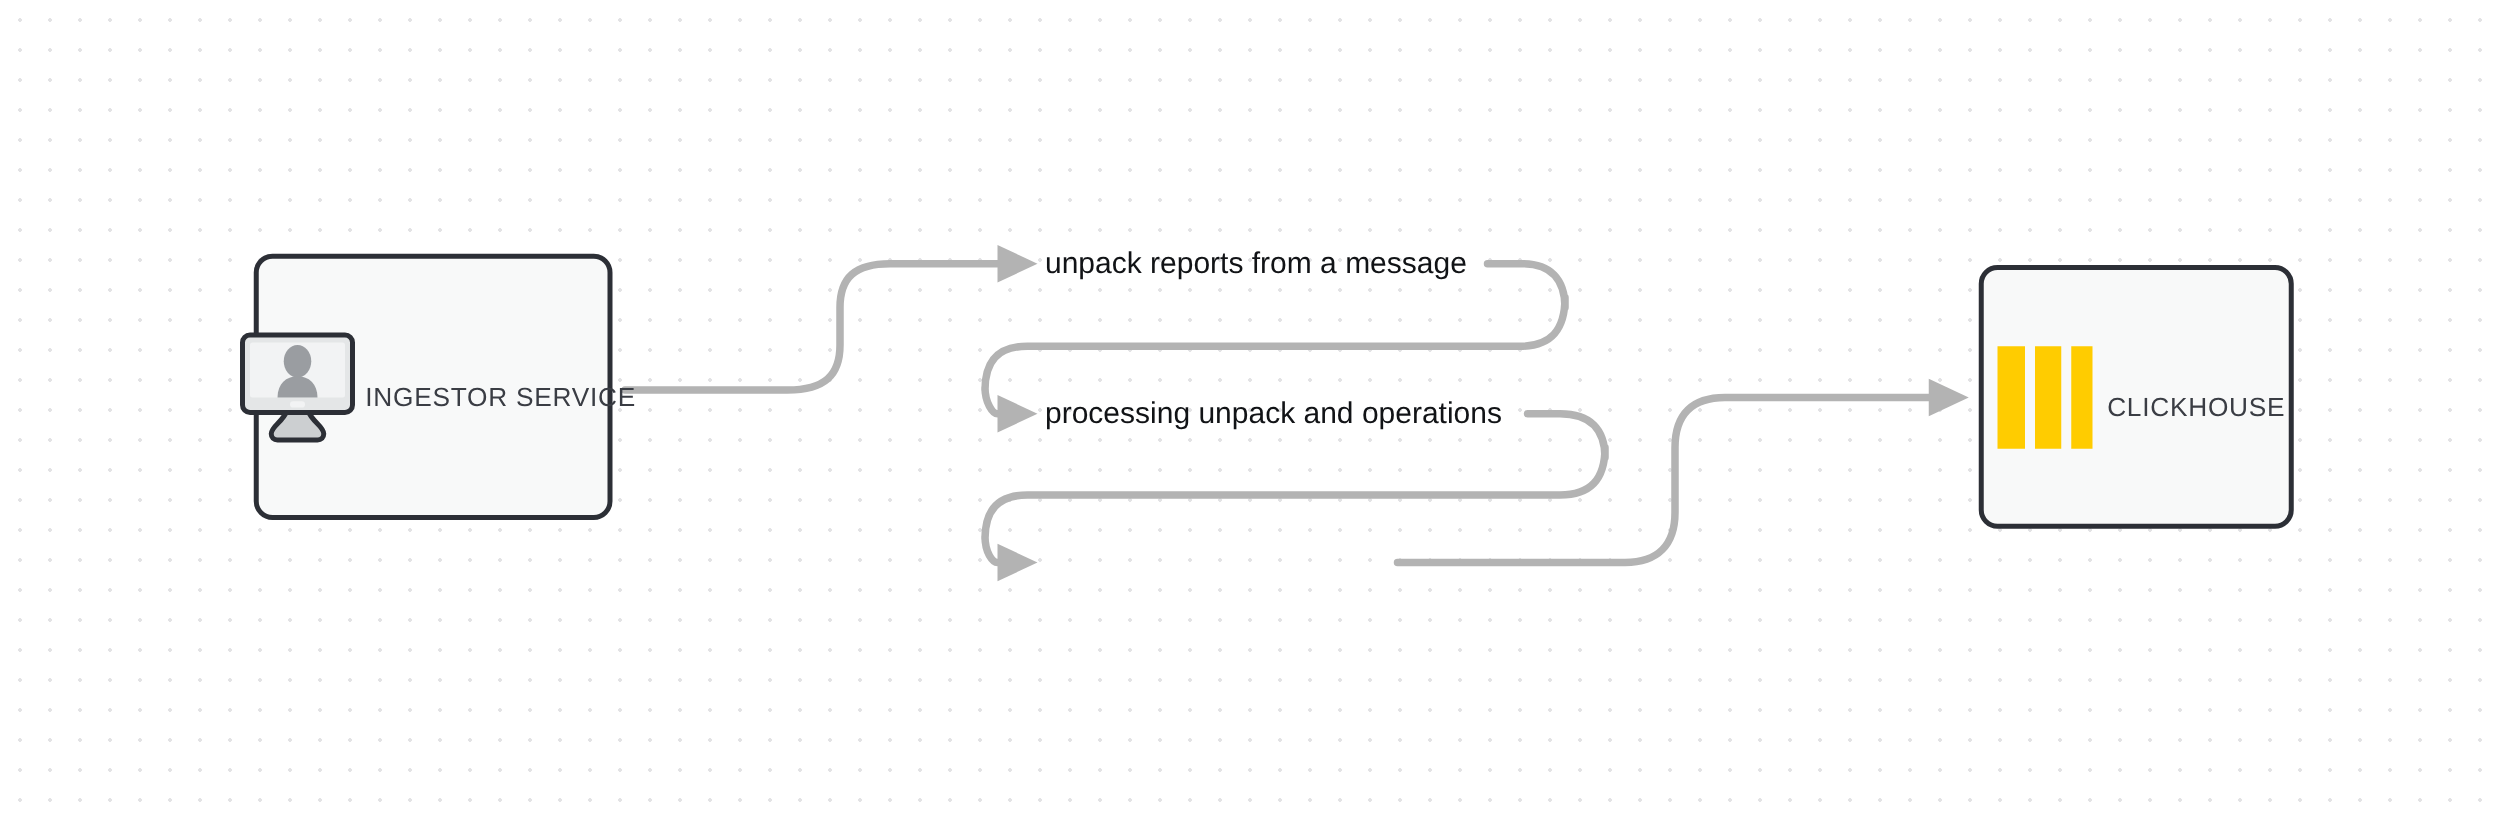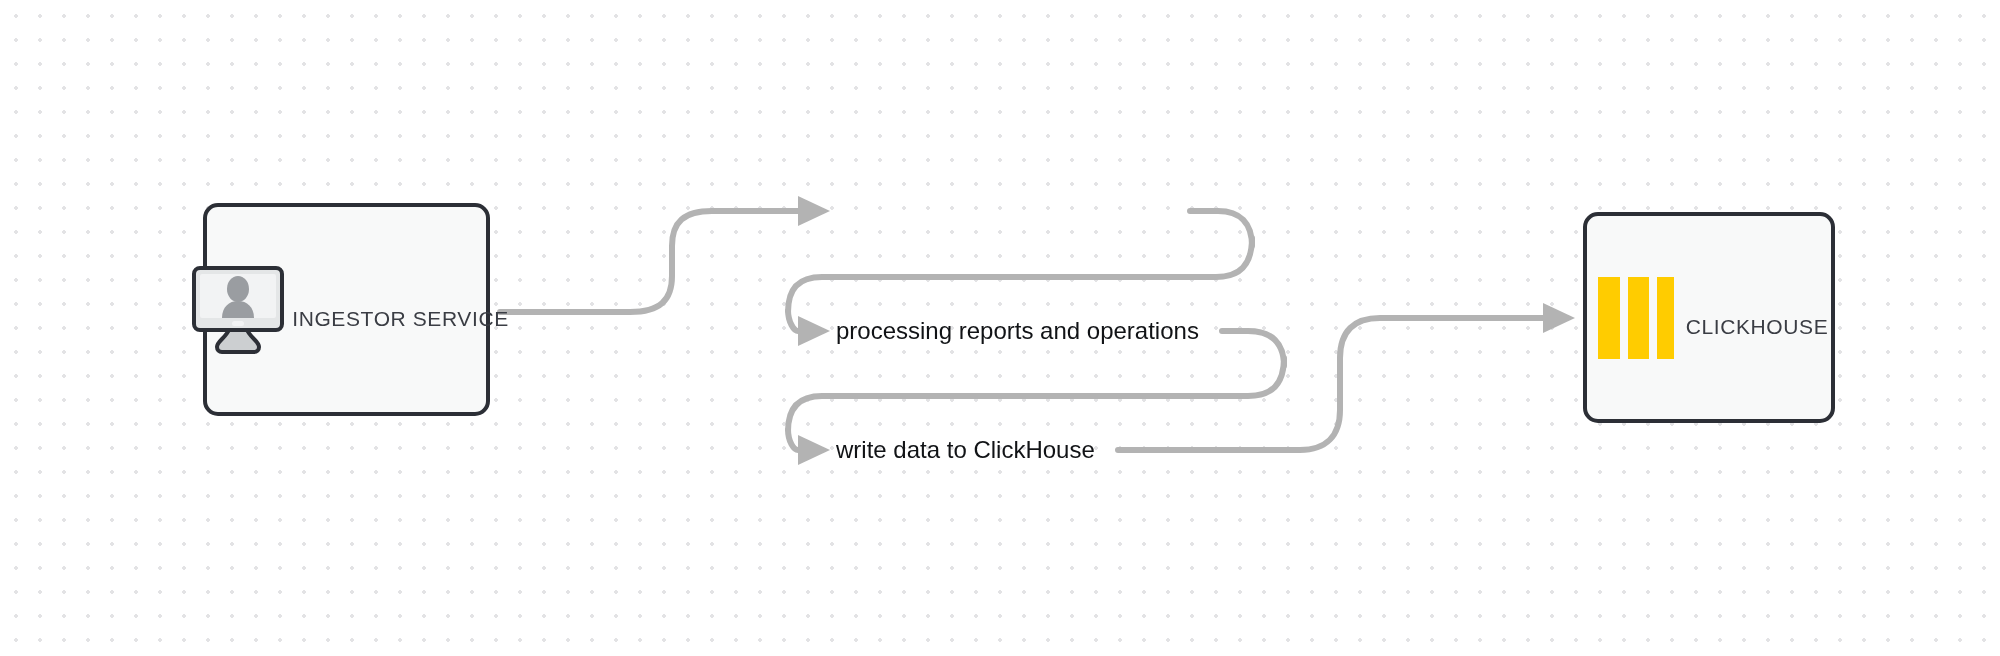--- a/index.html
+++ b/index.html
@@ -110,24 +110,24 @@
       <path class="edge-path" d="M 1222 331 L 1248 331 C 1272 331 1284 343 1284 366 L 1284 358 C 1284 384 1272 396 1248 396 L 822 396 C 798 396 788 409 788 431 L 788 429 C 788 442 794 450 798 450"></path>
       <polygon class="edge-arrow" points="798,435 830,450 798,465"></polygon>
     </g>
 
     <g>
       <path class="edge-path" d="M 1118 450 L 1300 450 C 1326 450 1340 436 1340 410 L 1340 358 C 1340 331 1354 318 1380 318 L 1543 318"></path>
       <polygon class="edge-arrow" points="1543,303 1575,318 1543,333"></polygon>
     </g>
   </svg>
 
+  <div class="edge-label" id="edge-label-1">unpack reports from a message</div>
 
-  <div class="edge-label" id="edge-label-2">processing reports and operations</div>
+  <div class="edge-label" id="edge-label-2">processing unpack and operations</div>
 
-  <div class="edge-label" id="edge-label-3">write data to ClickHouse</div>
 
   <div class="node" id="node-ingestor">
 
     <span>
       <svg class="monitor-icon" viewBox="0 0 108 96" xmlns="http://www.w3.org/2000/svg">
 
         <path d="M33 85 C33 79 42 76 46 66 L62 66 C66 76 75 79 75 85 C75 88 73 90 70 90 L38 90 C35 90 33 88 33 85 Z" fill="#cccfd1" stroke="#2c2f36" stroke-width="4" stroke-linejoin="round"></path>
 
         <rect x="10" y="6" width="88" height="62" rx="6" fill="#e4e6e7" stroke="#2c2f36" stroke-width="4"></rect>
 

